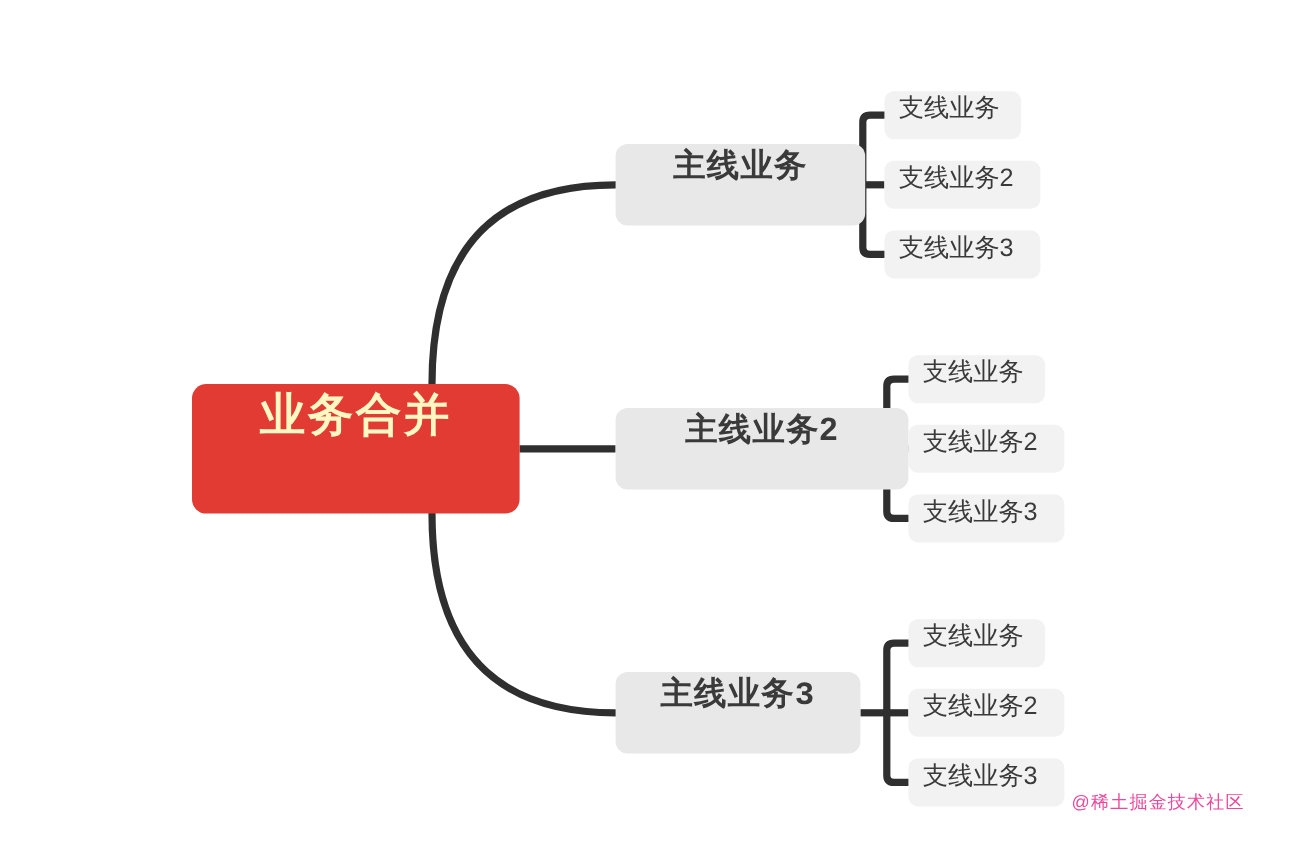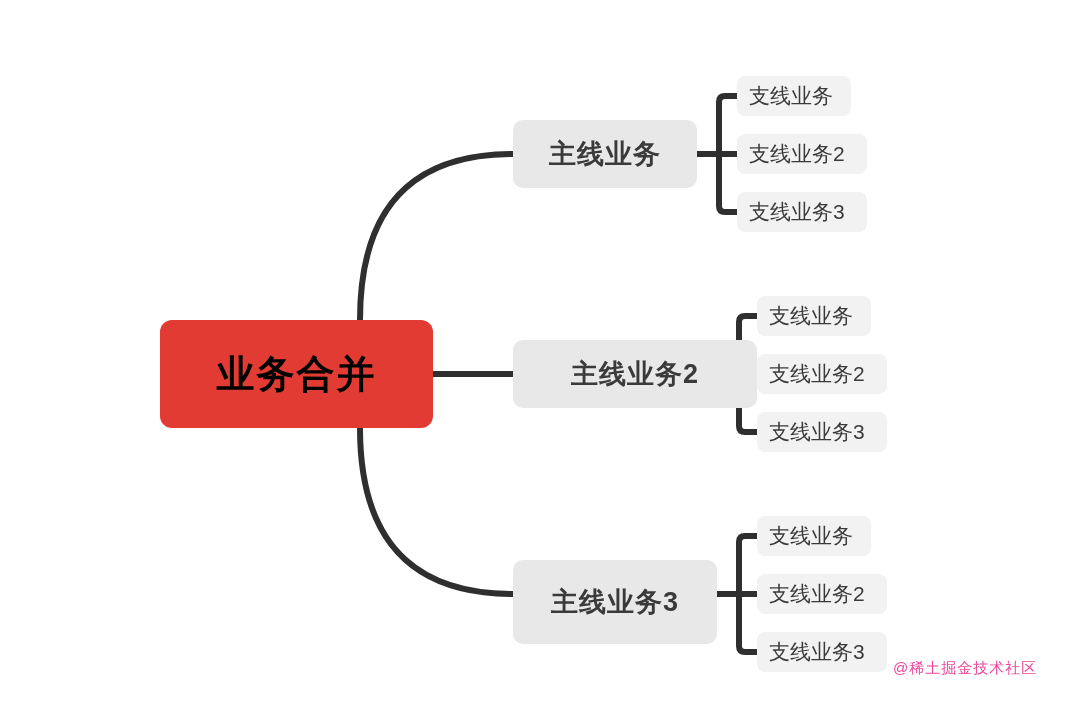--- a/index.html
+++ b/index.html
@@ -24,27 +24,26 @@
     top: 0;
     left: 0;
     width: 1080px;
     height: 703px;
     pointer-events: none;
   }
   .node {
     position: absolute;
     box-sizing: border-box;
     display: flex;
-    align-items: center;
     justify-content: center;
     white-space: nowrap;
   }
   .root-node {
     background: #e23b33;
-    color: #000000;
+    color: #fef9c3;
     border-radius: 12px;
     font-size: 38px;
     font-weight: bold;
     letter-spacing: 2px;
   }
   .branch-node {
     background: #e8e8e8;
     color: #3a3a3a;
     border-radius: 10px;
     font-size: 27px;
@@ -99,21 +98,21 @@
       <path d="M 717 594 L 739 594" fill="none" stroke="#2f2f2f" stroke-width="6" stroke-linecap="butt"></path>
       <path d="M 757 536 L 745 536 Q 739 536 739 542 L 739 646 Q 739 652 745 652 L 757 652" fill="none" stroke="#2f2f2f" stroke-width="6" stroke-linecap="round"></path>
       <path d="M 739 594 L 757 594" fill="none" stroke="#2f2f2f" stroke-width="6" stroke-linecap="butt"></path>
     </g>
   </svg>
 
   <div class="node root-node" style="left:160px; top:320px; width:273px; height:108px;">
     <span>业务合并</span>
   </div>
 
-  <div class="node branch-node" style="left:513px; top:120px; width:184px; height:68px;">
+  <div class="node branch-node" style="left:513px; top:120px; width:208px; height:68px;">
     <span>主线业务</span>
   </div>
   <div class="node leaf-node" style="left:737px; top:76px; width:114px; height:40px;">
     <span>支线业务</span>
   </div>
   <div class="node leaf-node" style="left:737px; top:134px; width:130px; height:40px;">
     <span>支线业务2</span>
   </div>
   <div class="node leaf-node" style="left:737px; top:192px; width:130px; height:40px;">
     <span>支线业务3</span>
@@ -125,21 +124,21 @@
   <div class="node leaf-node" style="left:757px; top:296px; width:114px; height:40px;">
     <span>支线业务</span>
   </div>
   <div class="node leaf-node" style="left:757px; top:354px; width:130px; height:40px;">
     <span>支线业务2</span>
   </div>
   <div class="node leaf-node" style="left:757px; top:412px; width:130px; height:40px;">
     <span>支线业务3</span>
   </div>
 
-  <div class="node branch-node" style="left:513px; top:560px; width:204px; height:84px;">
+  <div class="node branch-node" style="left:513px; top:560px; width:204px; height:68px;font-family:Liberation Mono, monospace;">
     <span>主线业务3</span>
   </div>
   <div class="node leaf-node" style="left:757px; top:516px; width:114px; height:40px;">
     <span>支线业务</span>
   </div>
   <div class="node leaf-node" style="left:757px; top:574px; width:130px; height:40px;">
     <span>支线业务2</span>
   </div>
   <div class="node leaf-node" style="left:757px; top:632px; width:130px; height:40px;">
     <span>支线业务3</span>

